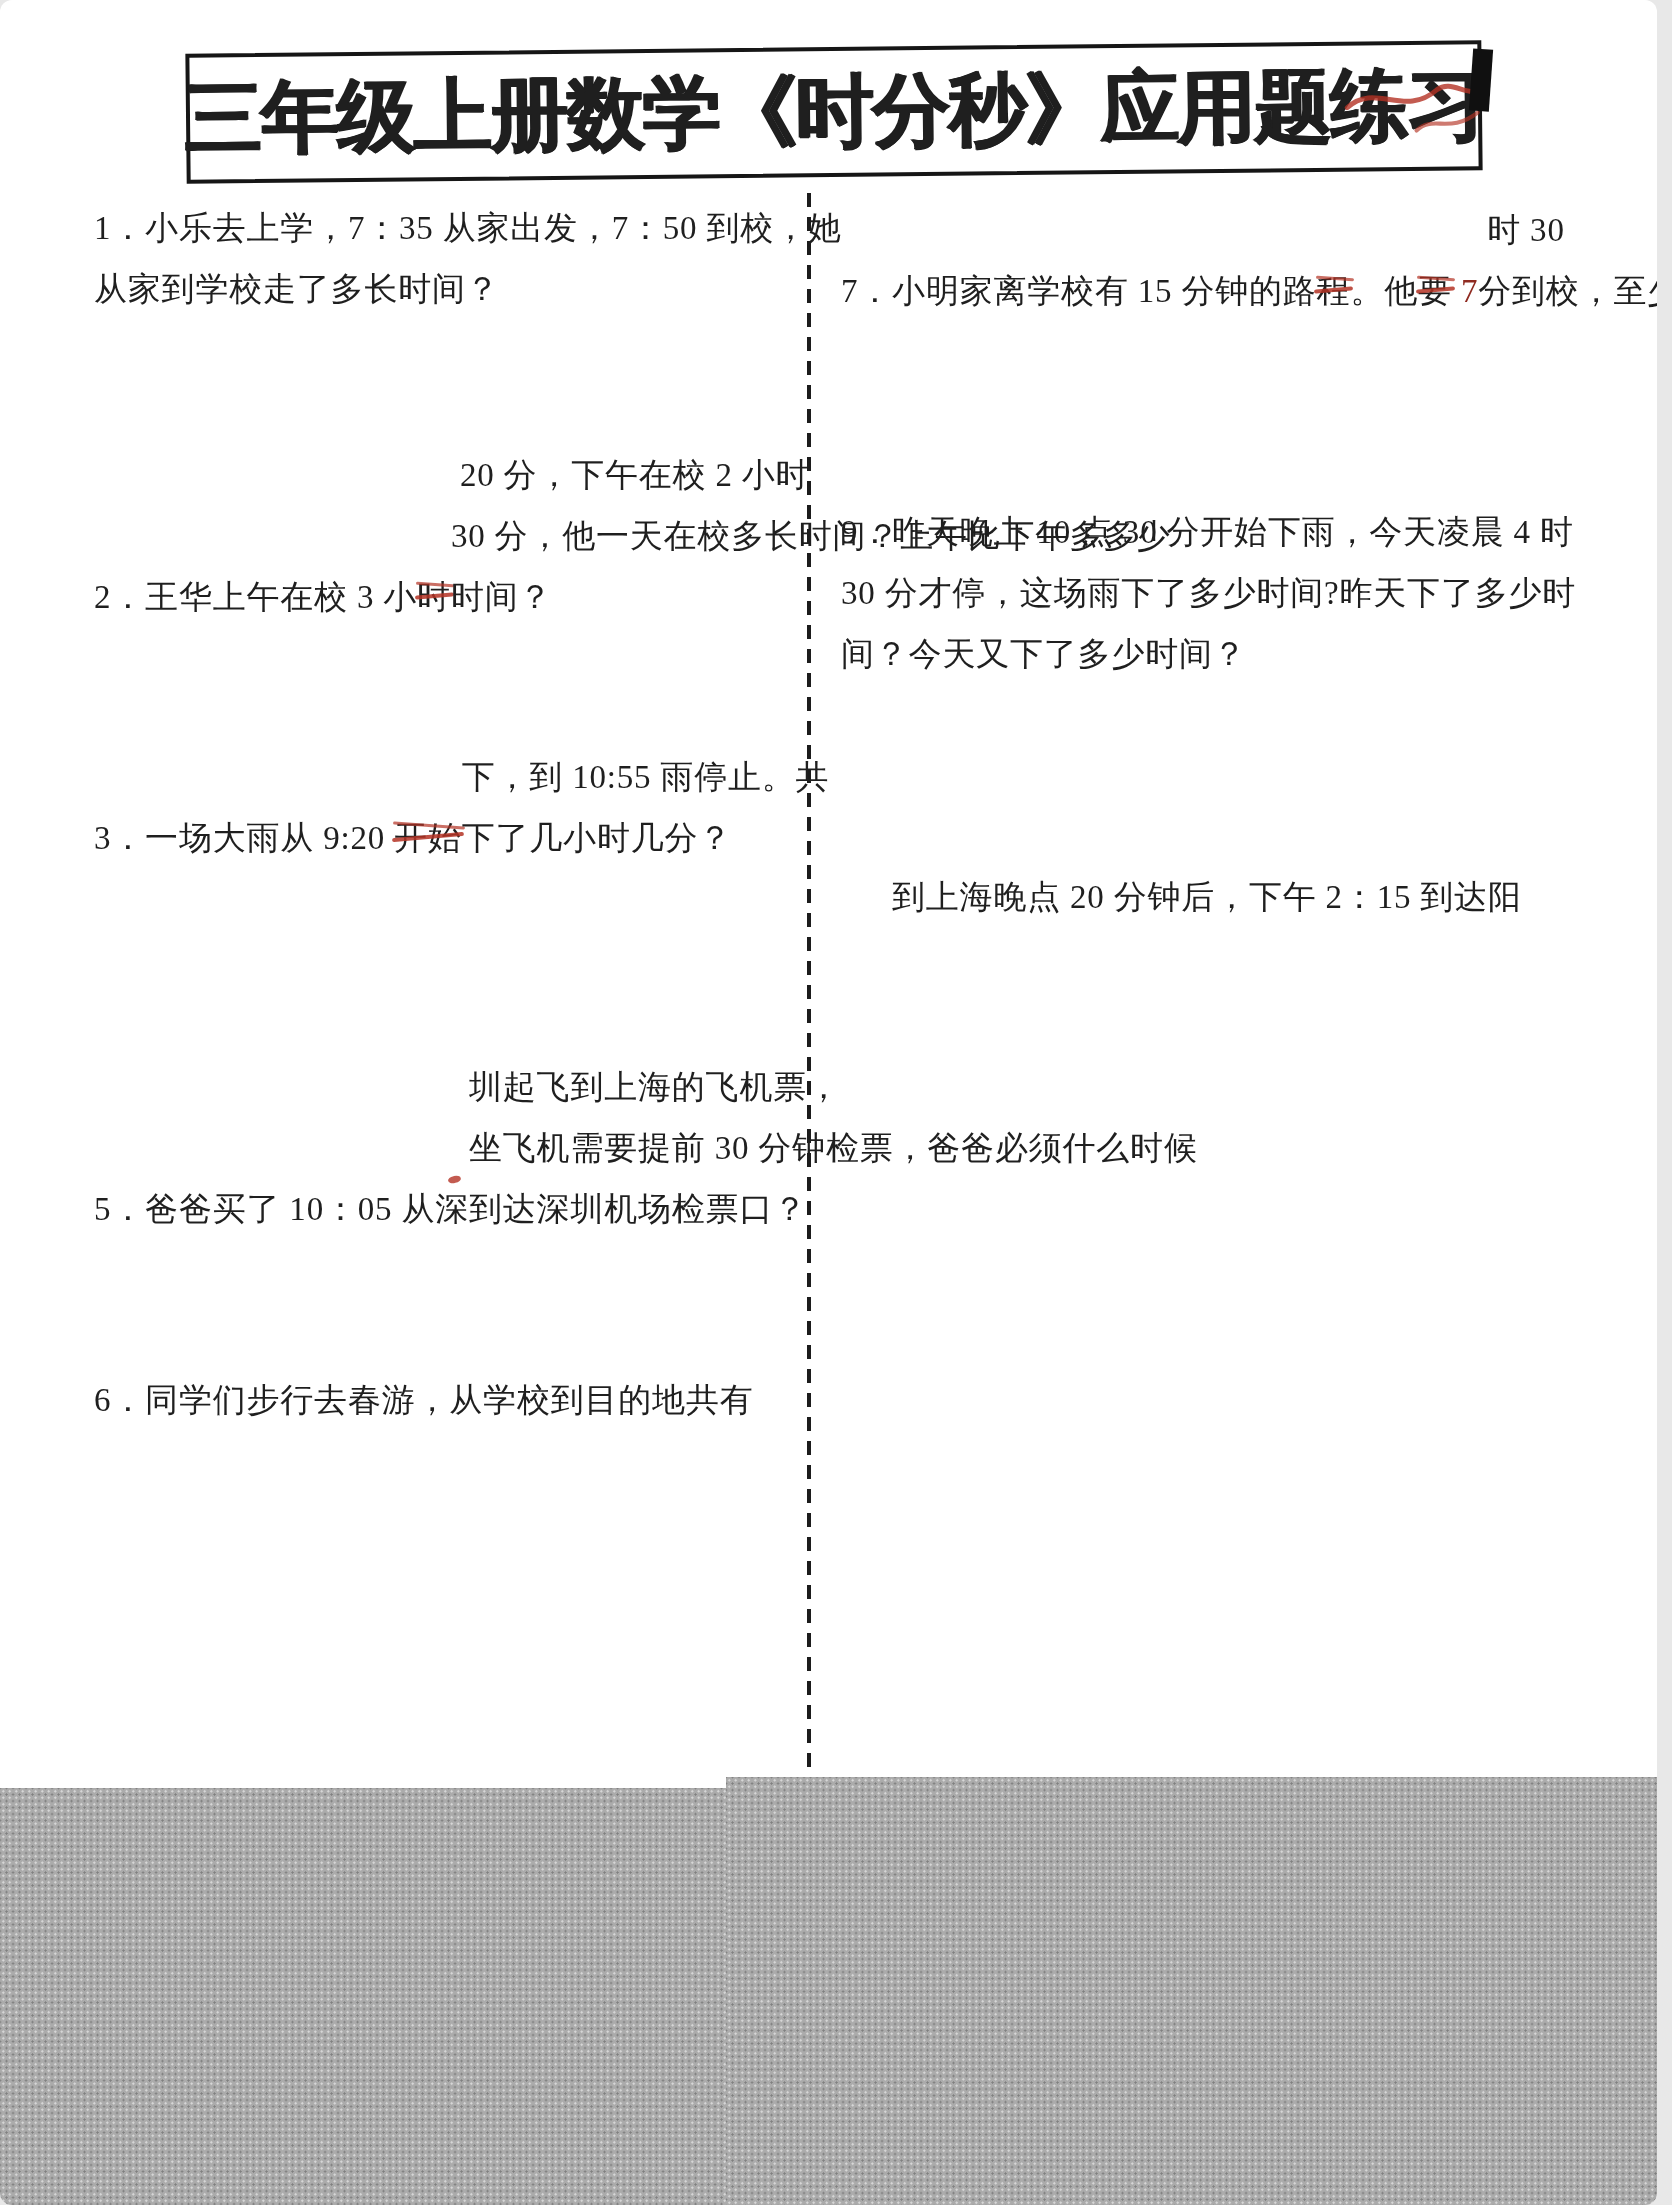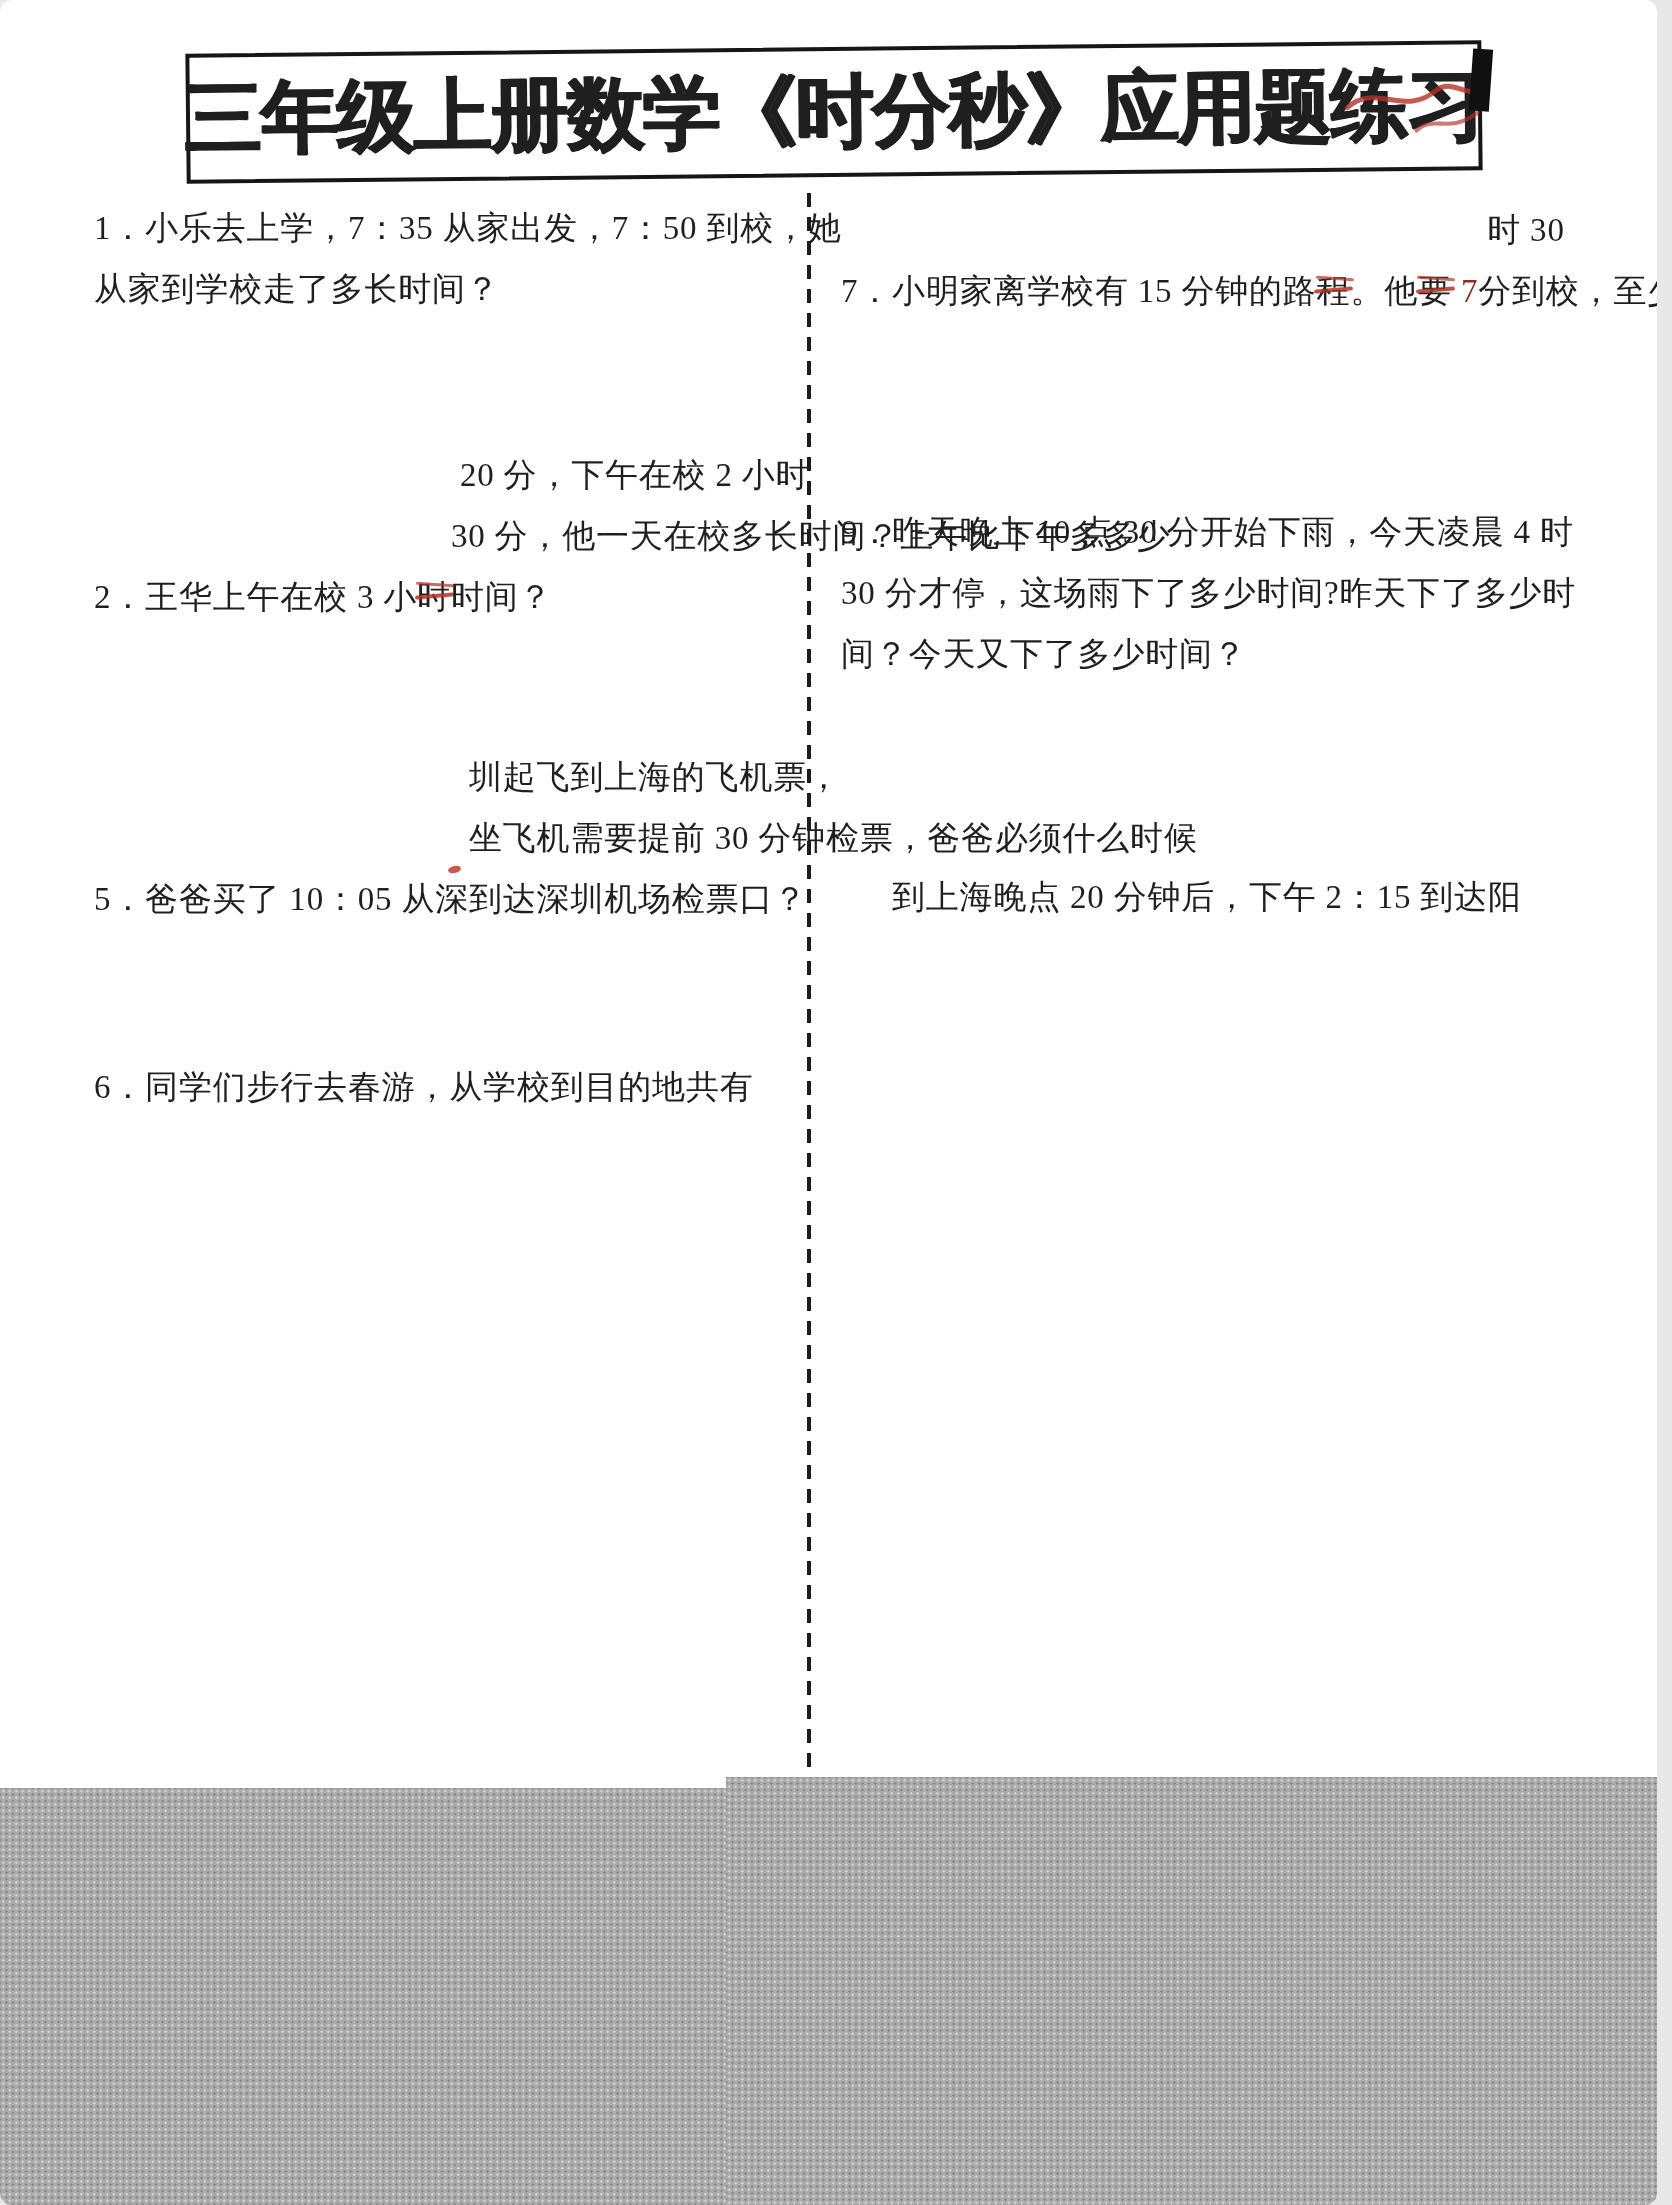--- a/index.html
+++ b/index.html
@@ -118,20 +118,22 @@
   <div class="ink-mark"></div>
 
   <div class="divider"></div>
 
   <div class="col col-left">
       <div class="question"><span>1．小乐去上学，7：35 从家出发，7：50 到校，她
 从家到学校走了多长时间？</span></div>
       <div class="question"><span>2．王华上午在校 3 小</span><span class="seg-strike">时</span><span> 20 分，下午在校 2 小时
 30 分，他一天在校多长时间？上午比下午多多少
 时间？</span></div>
+      <div class="question"><span>3．一场大雨从 9:20 </span><span class="seg-strike">开始</span><span>下，到 10:55 雨停止。共
+下了几小时几分？</span></div>
       <div class="question"><span>5．爸爸买了 10：05 从</span><span class="seg-dot">深</span><span>圳起飞到上海的飞机票，
 坐飞机需要提前 30 分钟检票，爸爸必须什么时候
 到达深圳机场检票口？</span></div>
       <div class="question"><span>6．同学们步行去春游，从学校到目的地共有</span></div>
     </div>
   <div class="col col-right">
       <div class="question"><span>7．小明家离学校有 15 分钟的路</span><span class="seg-strike">程</span><span>。他</span><span class="seg-strike">要</span><span> </span><span class="seg-red">7</span><span> 时 30
 分到校，至少应在几时几分从家出门？</span></div>
       <div class="question"><span>9．昨天晚上 10 点 30 分开始下雨，今天凌晨 4 时
 30 分才停，这场雨下了多少时间?昨天下了多少时

